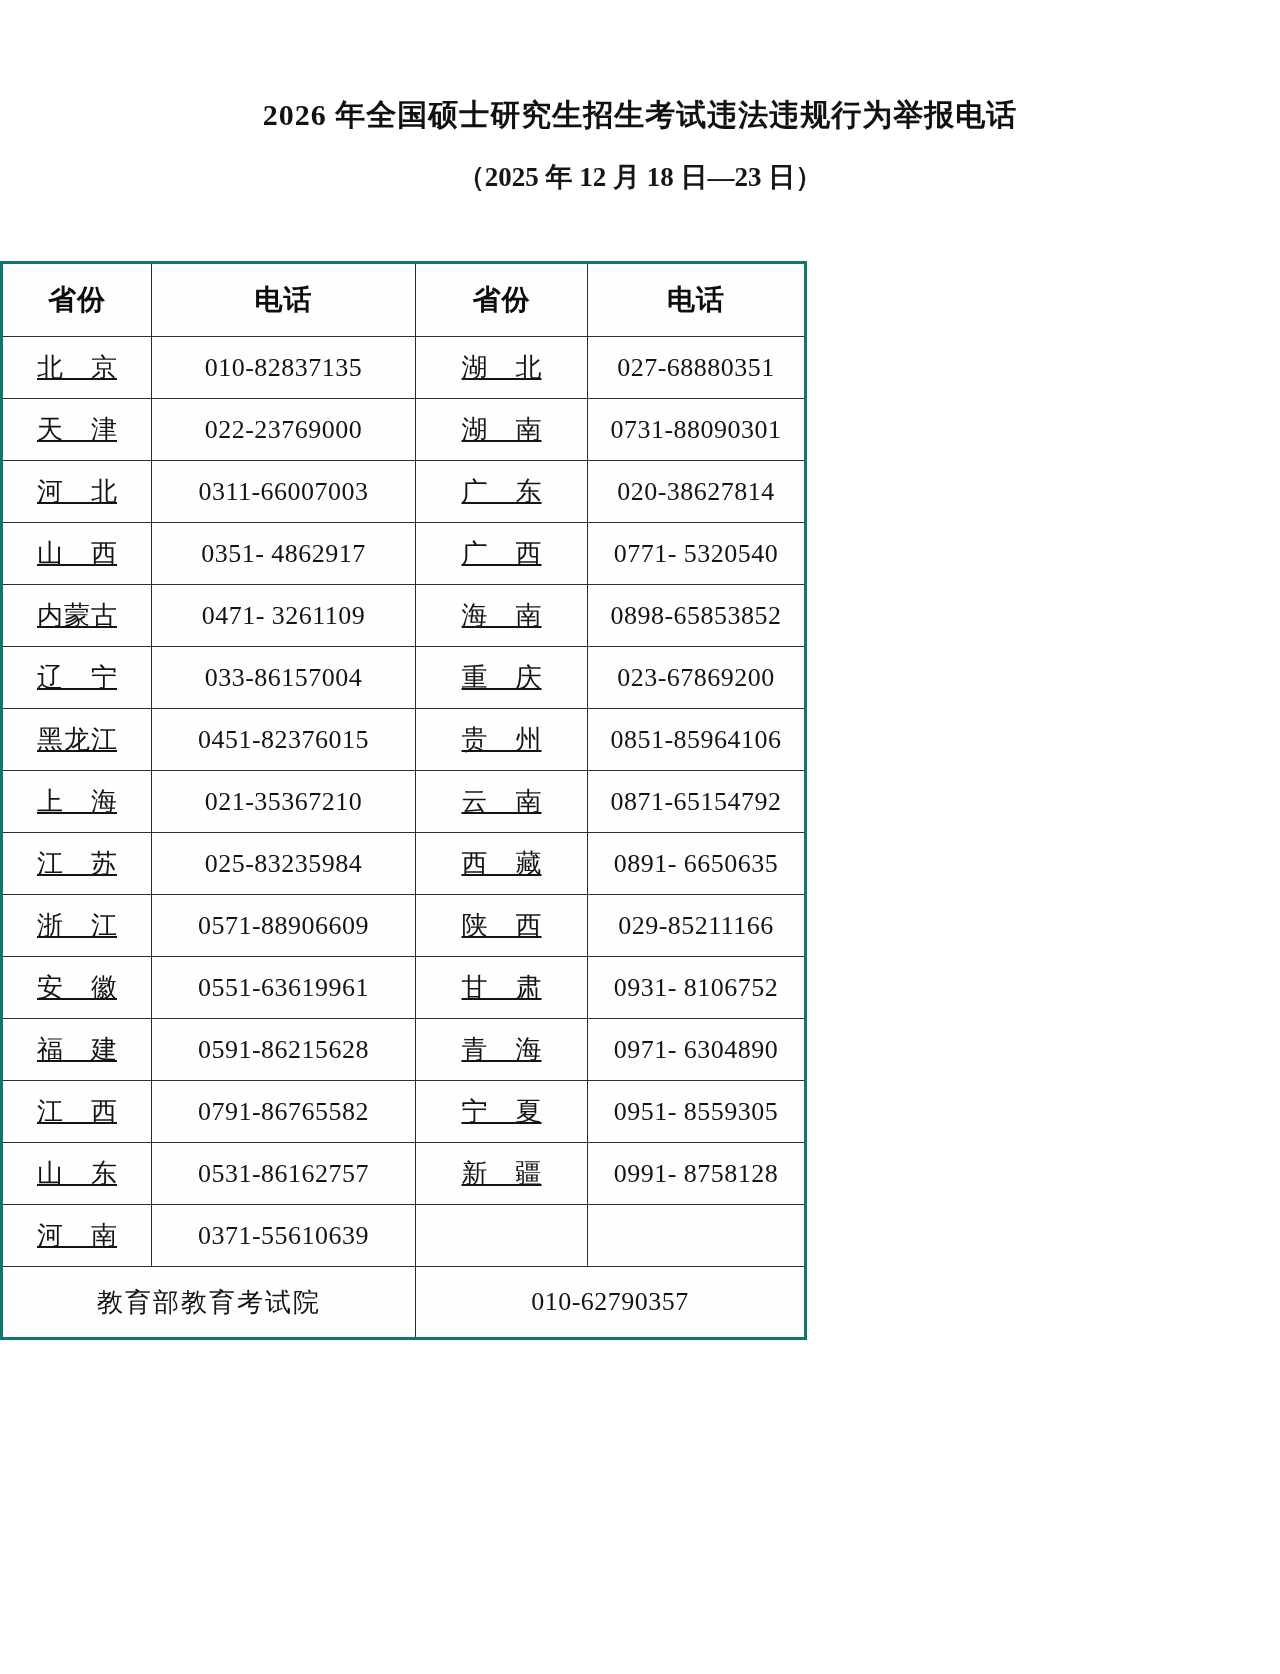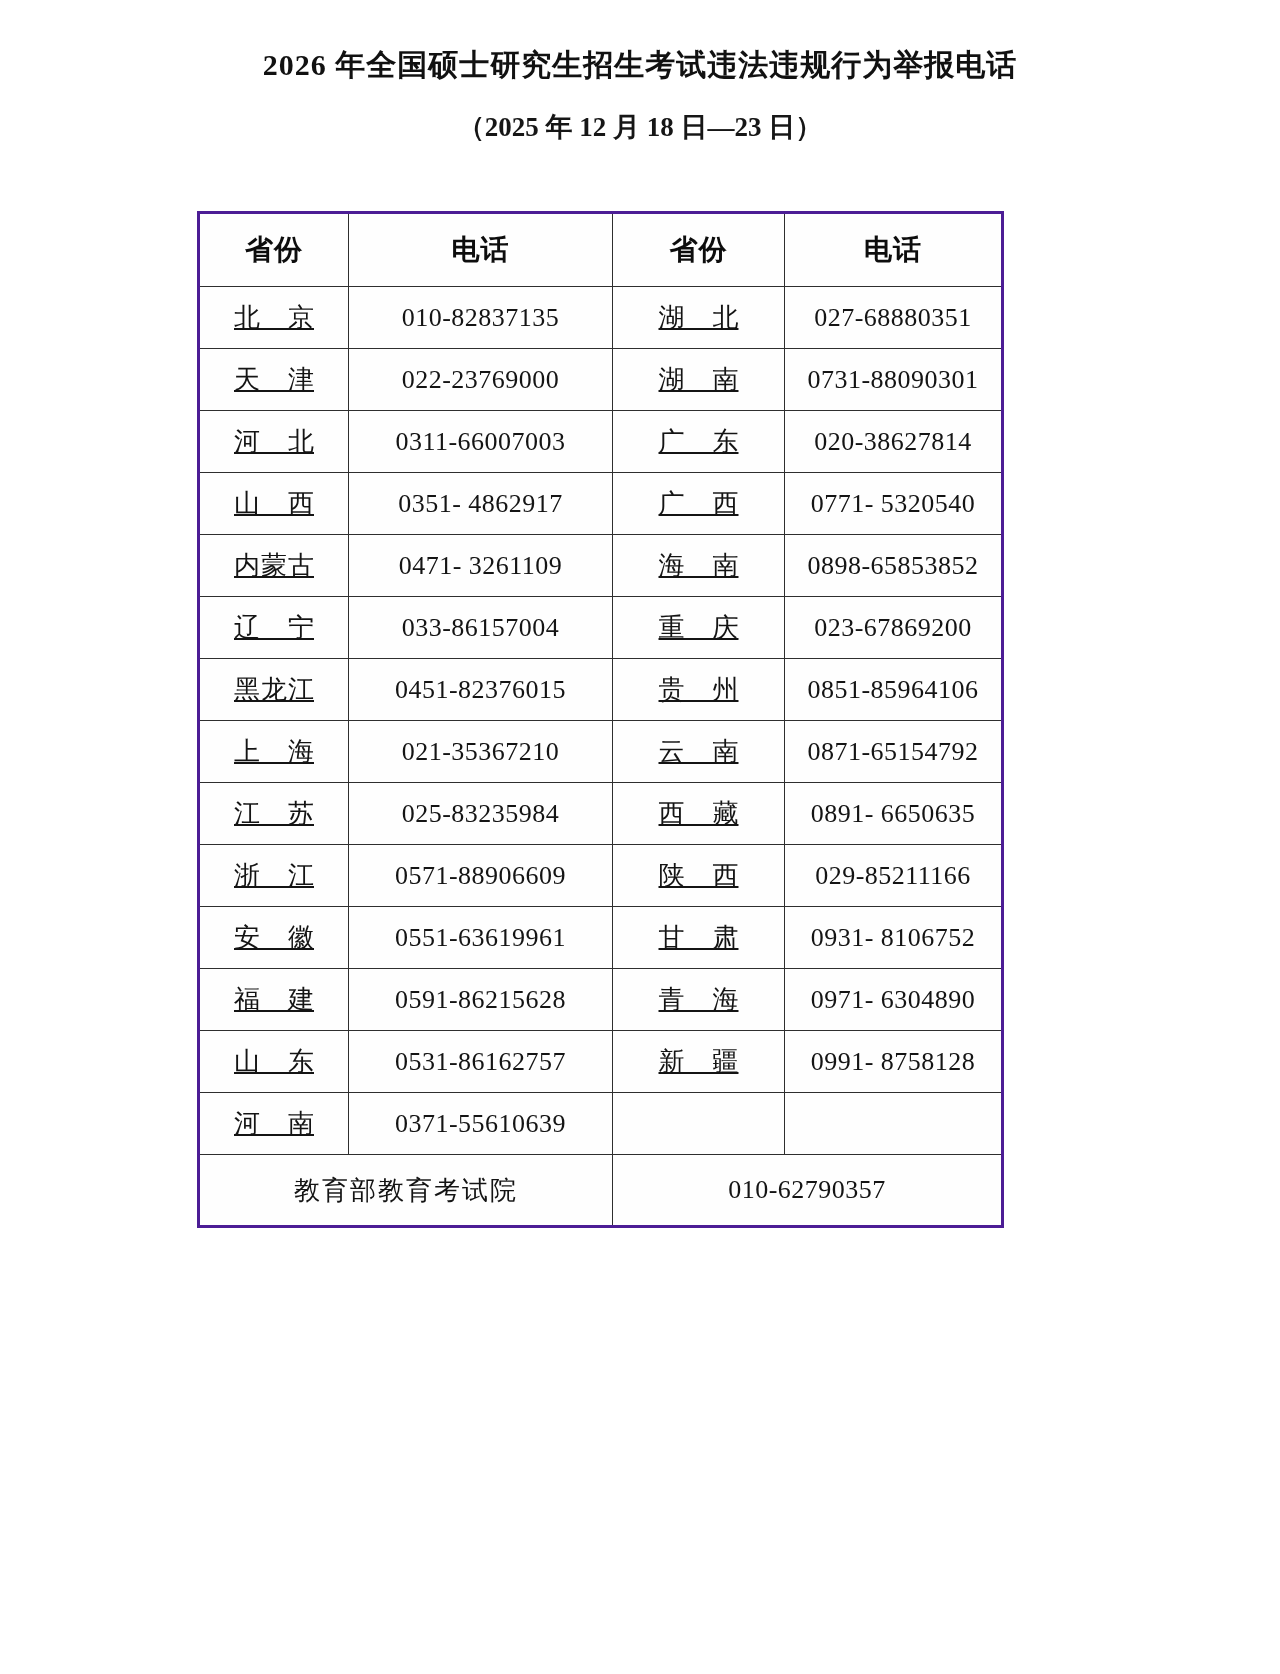--- a/index.html
+++ b/index.html
@@ -8,45 +8,44 @@
     background: #ffffff;
   }
   body {
     width: 1280px;
     height: 1674px;
     font-family: "Liberation Serif", "DejaVu Serif", serif;
     color: #1a1a1a;
     position: relative;
   }
   .doc {
-    padding-top: 50px;
+    padding-top: 100px;
   }
   .doc-title {
     text-align: center;
     font-size: 30px;
     font-weight: 700;
     letter-spacing: 1px;
     line-height: 1;
     color: #111;
   }
   .doc-subtitle {
     text-align: center;
     font-size: 27px;
     font-weight: 700;
     margin-top: 34px;
     line-height: 1;
     color: #161616;
   }
   table.report {
     border-collapse: collapse;
     table-layout: fixed;
-    margin-left: 197px;
     margin-top: 70px;
     width: 804px;
-    border: 3px solid #4c1d95;
+    border: 3px solid #0f766e;
   }
   table.report th,
   table.report td {
     border: 1.5px solid #2e2e2e;
     padding: 0;
     text-align: center;
     vertical-align: middle;
     background: #fefefe;
   }
   table.report th {
@@ -173,20 +172,26 @@
         <td><span class="pname">甘肃</span></td>
         <td class="tel">0931- 8106752</td>
       </tr>
       <tr>
         <td><span class="pname">福建</span></td>
         <td class="tel">0591-86215628</td>
         <td><span class="pname">青海</span></td>
         <td class="tel">0971- 6304890</td>
       </tr>
       <tr>
+        <td><span class="pname">江西</span></td>
+        <td class="tel">0791-86765582</td>
+        <td><span class="pname">宁夏</span></td>
+        <td class="tel">0951- 8559305</td>
+      </tr>
+      <tr>
         <td><span class="pname">山东</span></td>
         <td class="tel">0531-86162757</td>
         <td><span class="pname">新疆</span></td>
         <td class="tel">0991- 8758128</td>
       </tr>
       <tr>
         <td><span class="pname">河南</span></td>
         <td class="tel">0371-55610639</td>
         <td><span class="pname"></span></td>
         <td class="tel"></td>

